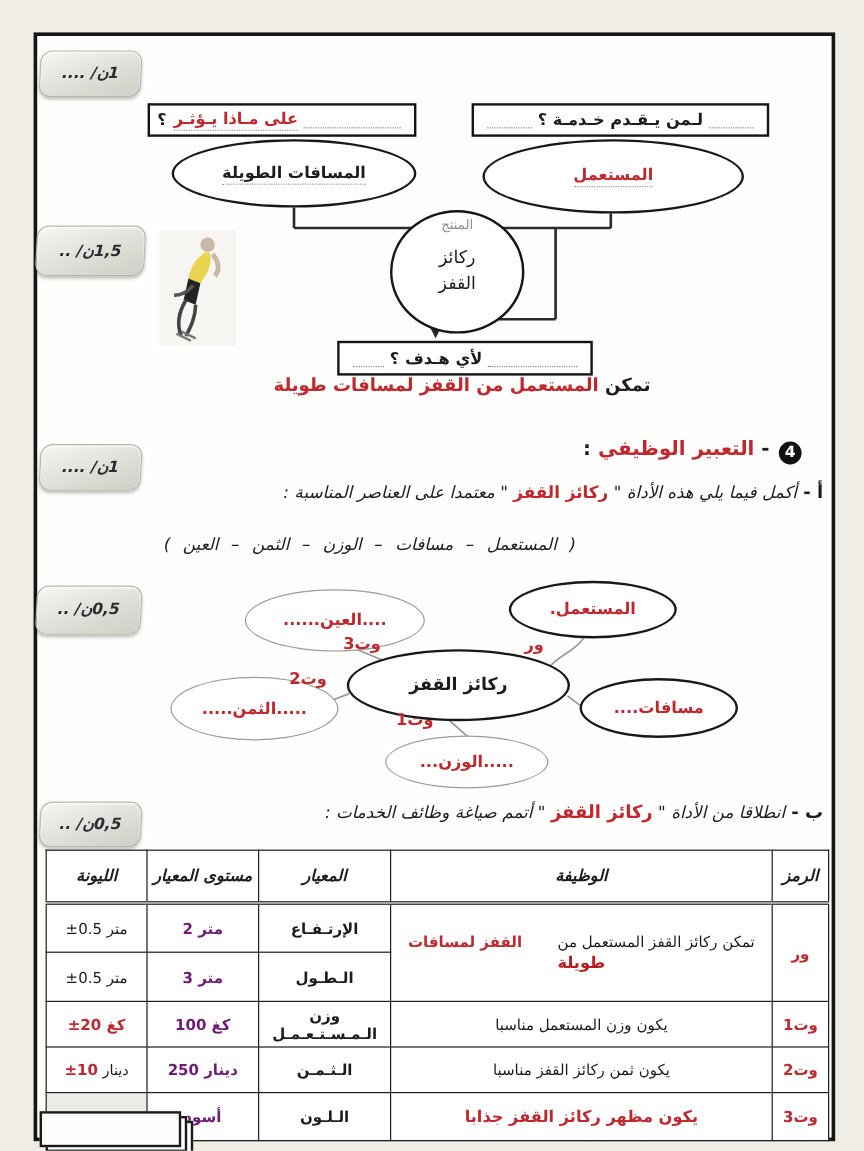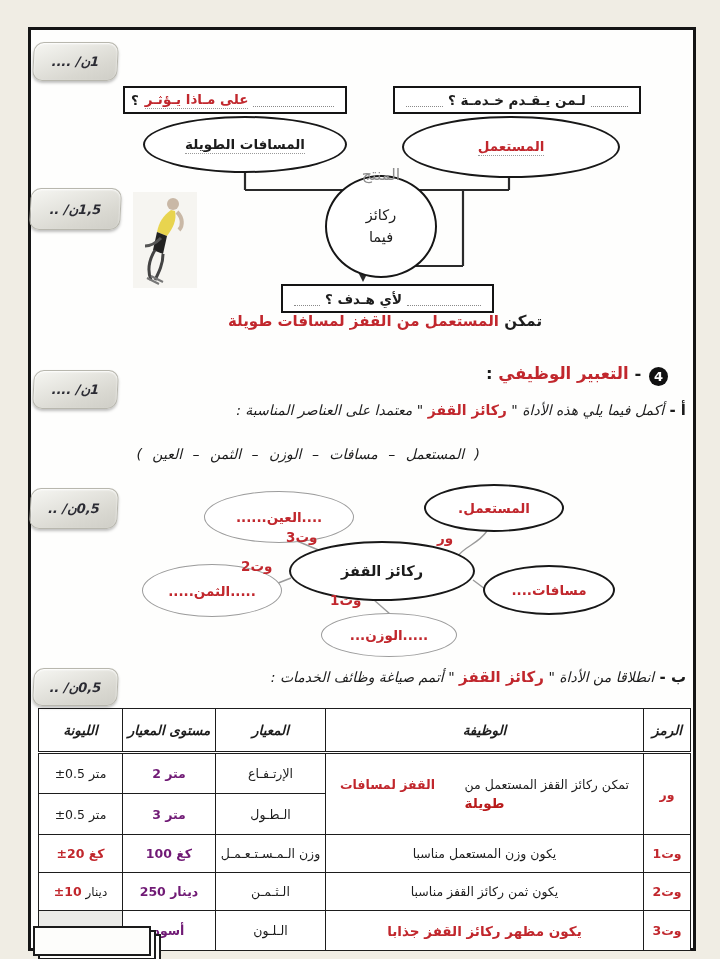--- a/index.html
+++ b/index.html
@@ -49,22 +49,22 @@
   }
   .eb2{border:2.2px solid #181818; font-weight:bold;}
   .eb1{border:1.4px solid #9c9c9c; font-weight:bold;}
 
   .circle-main{
     position:absolute; z-index:2; left:325px; top:175px; width:112px; height:103px;
     background:#fff; border:2.4px solid #161616; border-radius:50%; box-sizing:border-box;
     display:flex; flex-direction:column; align-items:center; justify-content:center;
     font-size:14.5px; line-height:1.45;
   }
-  .product-lbl{position:absolute; z-index:3; left:350px; top:165px; width:62px; text-align:center;
-    font-size:16px; color:#8d8d8d;}
+  .product-lbl{position:absolute; z-index:3; left:350px; top:181px; width:62px; text-align:center;
+    font-size:11px; color:#8d8d8d;}
 
   .answer-line{position:absolute; z-index:2; left:195px; top:312px; width:380px; text-align:center;
     font-size:15px; font-weight:bold;}
 
   .item-line{position:absolute; z-index:2; font-size:14px; direction:rtl; white-space:nowrap;}
   .item-letter{font-weight:bold; font-size:15px; font-style:normal;}
   .ital{font-style:italic;}
   .tool-red{color:#c1272d; font-weight:bold; font-style:normal;}
 
   .word-bank{position:absolute; z-index:2; left:150px; top:446px; width:330px; text-align:center;
@@ -76,21 +76,21 @@
   
   #spec-table{
     position:absolute; z-index:2; left:38px; top:708px; width:652px;
     border-collapse:collapse; table-layout:fixed; direction:rtl; background:#fff;
   }
   #spec-table td{border:1.6px solid #1d1d1d; text-align:center; vertical-align:middle;
     font-size:12.5px; padding:1px 4px; box-sizing:border-box; overflow:hidden;}
   #spec-table tr.hdr td{font-style:italic; font-weight:bold; font-size:13.5px; height:44px; border-bottom:3px double #1d1d1d;}
   .rh1{height:41px;} .rh2{height:41px;} .rh3{height:38px;} .rh4{height:38px;} .rh5{height:40px;}
   .code-cell{color:#c1272d; font-weight:bold;}
-  .crit-cell{font-weight:normal; font-size:12.5px;}
+  .crit-cell{font-weight:bold; font-size:12.5px;}
   .level-cell{color:#701a75; font-weight:bold; font-size:13px;}
   .tol-black{font-size:12px;}
   .tol-red{color:#c1272d; font-weight:bold; font-size:12.5px;}
   .func-row1-l1{display:flex; justify-content:space-between; padding:0 10px; font-size:12.5px;}
   .func-line2{color:#b91c1c; font-weight:bold; font-size:13.5px; margin-top:3px;}
   .empty-cell{background:#ebebe8;}
 
   .papers{position:absolute; z-index:4; left:33px; top:926px; width:130px; height:40px;}
   .papers div{position:absolute; width:118px; height:30px; background:#fdfdfb; border:2px solid #1b1b1b; box-sizing:border-box;}
   .papers .p1{left:0; top:0;} .papers .p2{left:5px; top:4px;} .papers .p3{left:10px; top:8px;}
@@ -145,21 +145,21 @@
       <path d="M22,58 C16,68 14,78 18,88 M30,62 C30,72 26,80 22,88" stroke="#444" stroke-width="3" fill="none"></path>
       <path d="M14,86 L26,92 M18,84 L30,90" stroke="#777" stroke-width="2"></path>
       <path d="M28,46 C22,52 18,54 12,54" stroke="#555" stroke-width="3" fill="none"></path>
     </svg>
   </div>
 
   <div class="product-lbl">المنتج</div>
 
   <div class="circle-main">
     <span>ركائز</span>
-    <span>فيما</span>
+    <span>القفز</span>
   </div>
 
   <div class="qbox" style="left:281px; top:284px; width:213px; height:29px; border-width:2.4px;">
     <span class="lead"></span>
     <span>لأي هـدف ؟</span>
     <span class="lead" style="flex:0.35;"></span>
   </div>
 
   <div class="answer-line">
     <span>تمكن </span>

